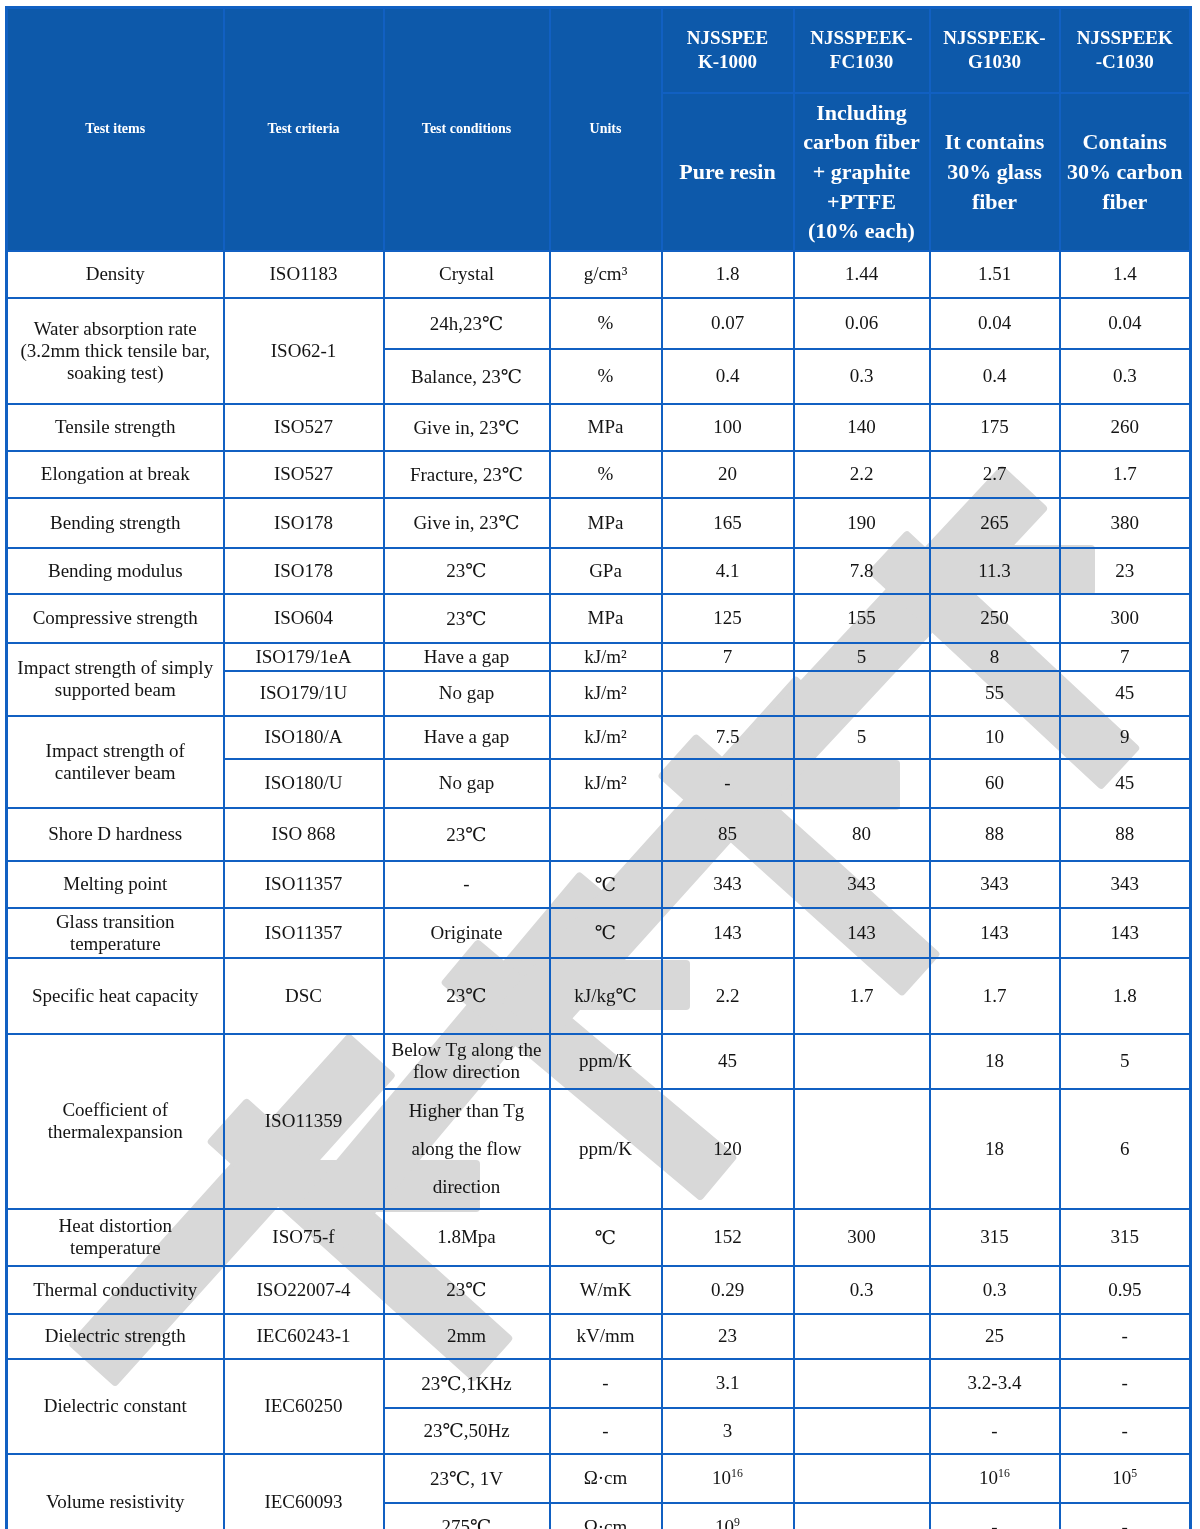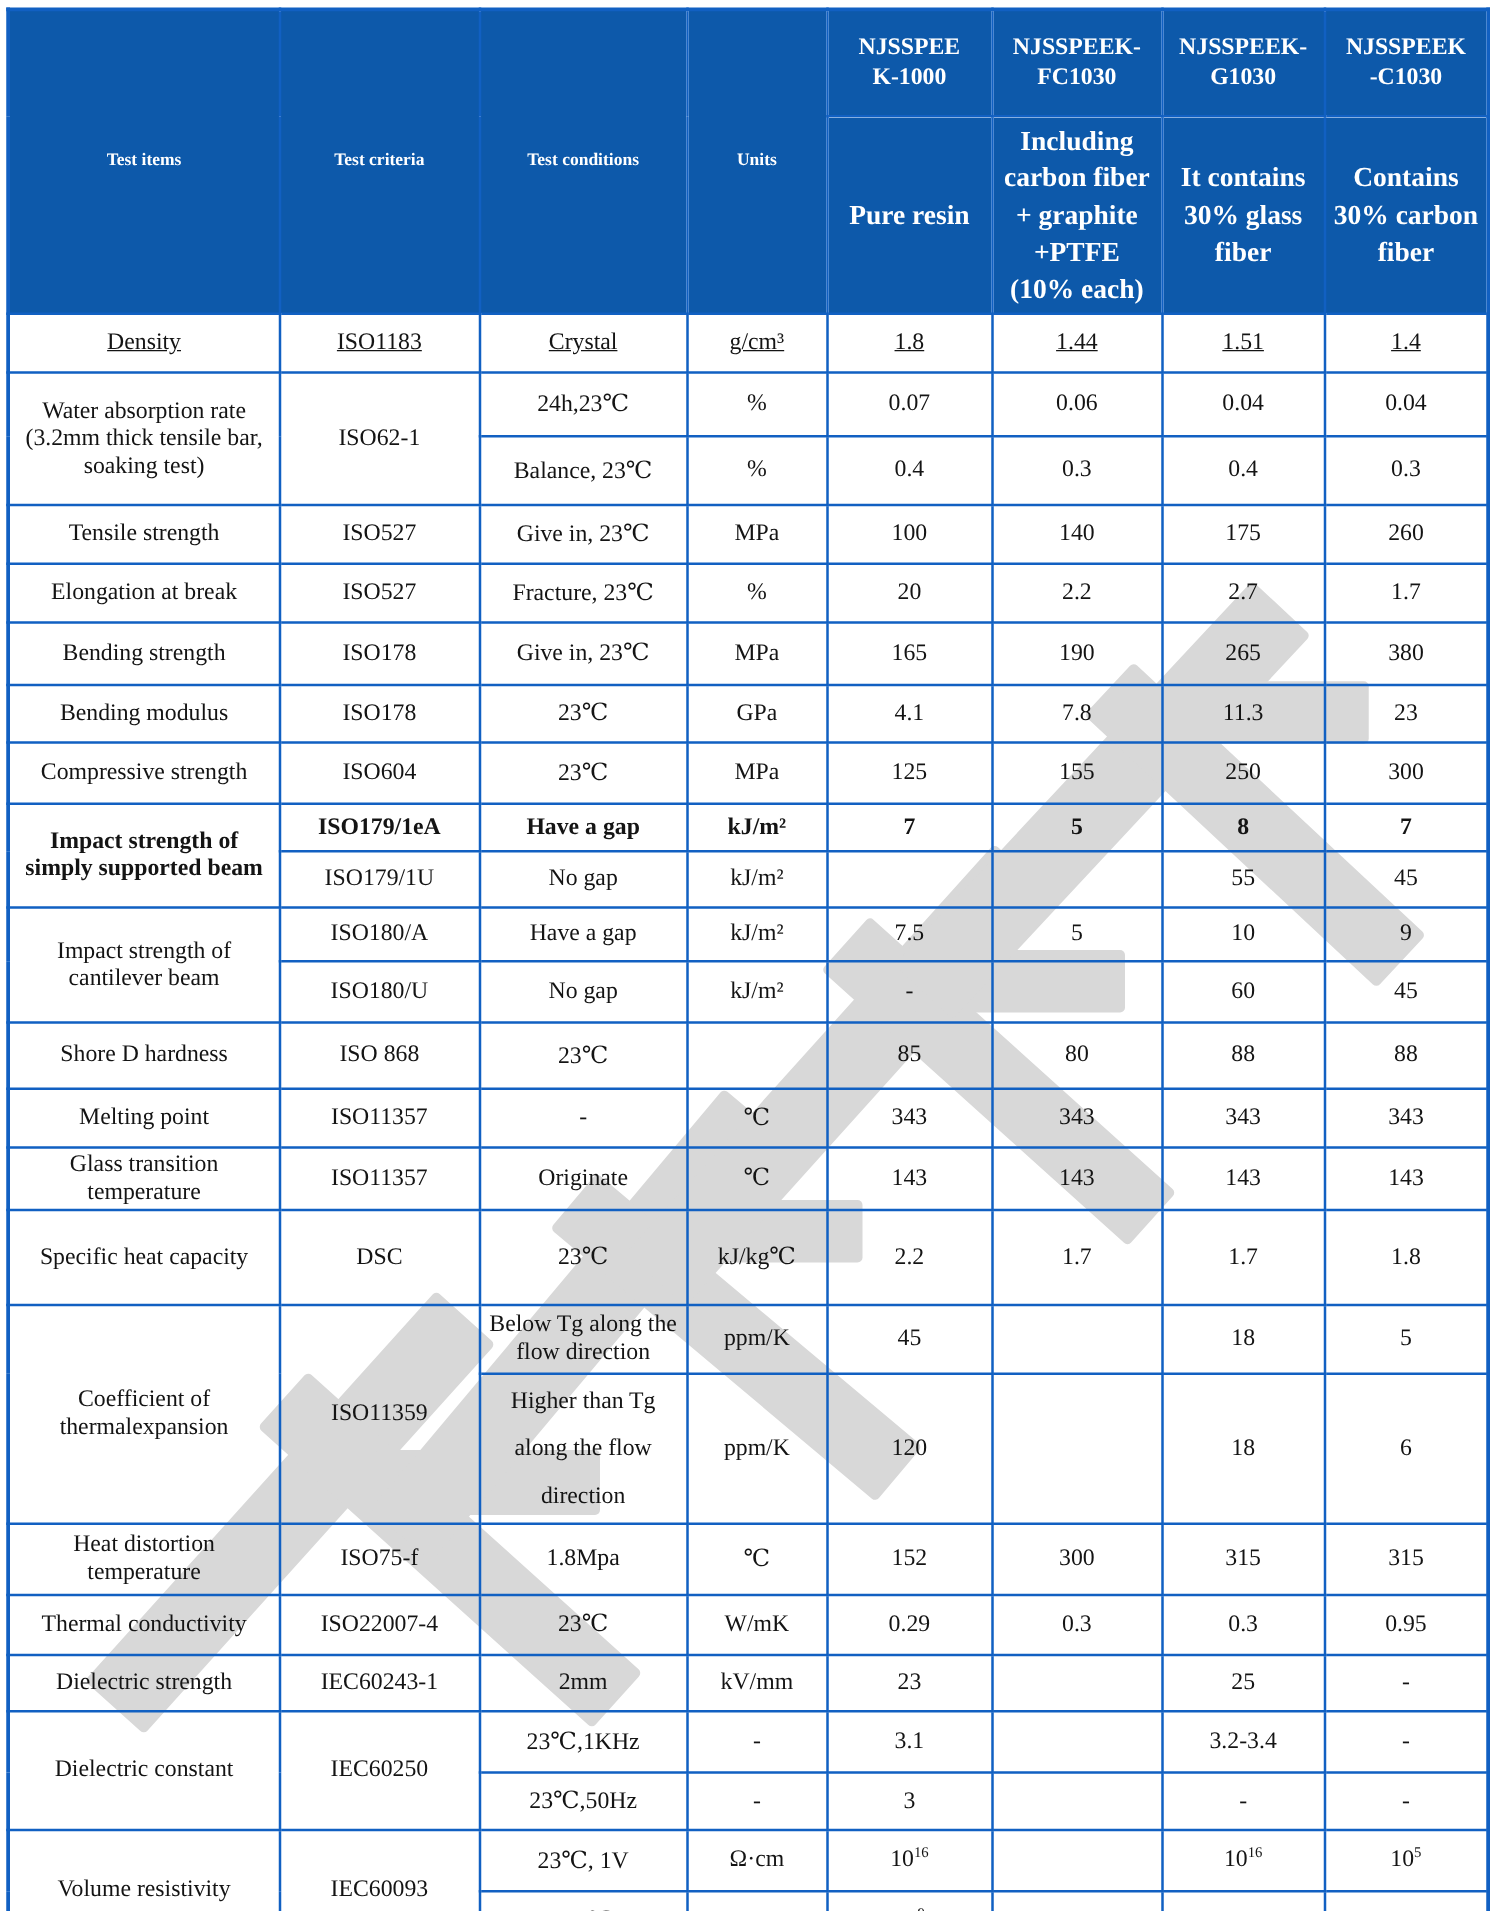--- a/index.html
+++ b/index.html
@@ -79,21 +79,21 @@
         </th>
       </tr>
       <tr style="height:122px;">
         <th class="desc">Pure resin</th>
         <th class="desc">Including carbon fiber + graphite +PTFE (10% each)</th>
         <th class="desc">It contains 30% glass fiber</th>
         <th class="desc">Contains 30% carbon fiber</th>
       </tr>
     </thead>
     <tbody id="tbody">
-        <tr style="height: 47px; text-decoration: underline;">
+        <tr style="height: 47px;">
           <td>Density</td>
           <td>ISO1183</td>
           <td>Crystal</td>
           <td>g/cm³</td>
           <td>1.8</td>
           <td>1.44</td>
           <td>1.51</td>
           <td>1.4</td>
         </tr>
         <tr style="height: 51px;">
@@ -157,21 +157,21 @@
         <tr style="height: 49px;">
           <td>Compressive strength</td>
           <td>ISO604</td>
           <td>23℃</td>
           <td>MPa</td>
           <td>125</td>
           <td>155</td>
           <td>250</td>
           <td>300</td>
         </tr>
-        <tr style="height: 38px; font-weight: bold;">
+        <tr style="height: 28px;">
           <td rowspan="2">Impact strength of simply supported beam</td>
           <td>ISO179/1eA</td>
           <td>Have a gap</td>
           <td>kJ/m²</td>
           <td>7</td>
           <td>5</td>
           <td>8</td>
           <td>7</td>
         </tr>
         <tr style="height: 45px;">

